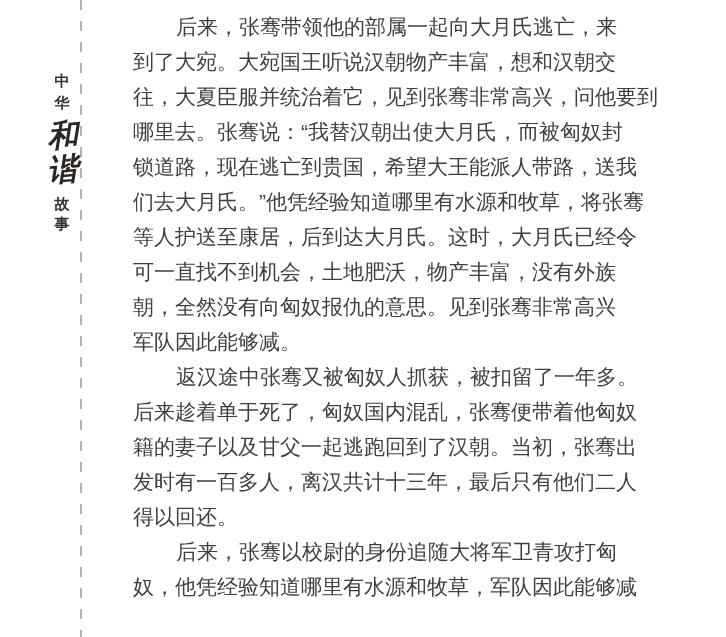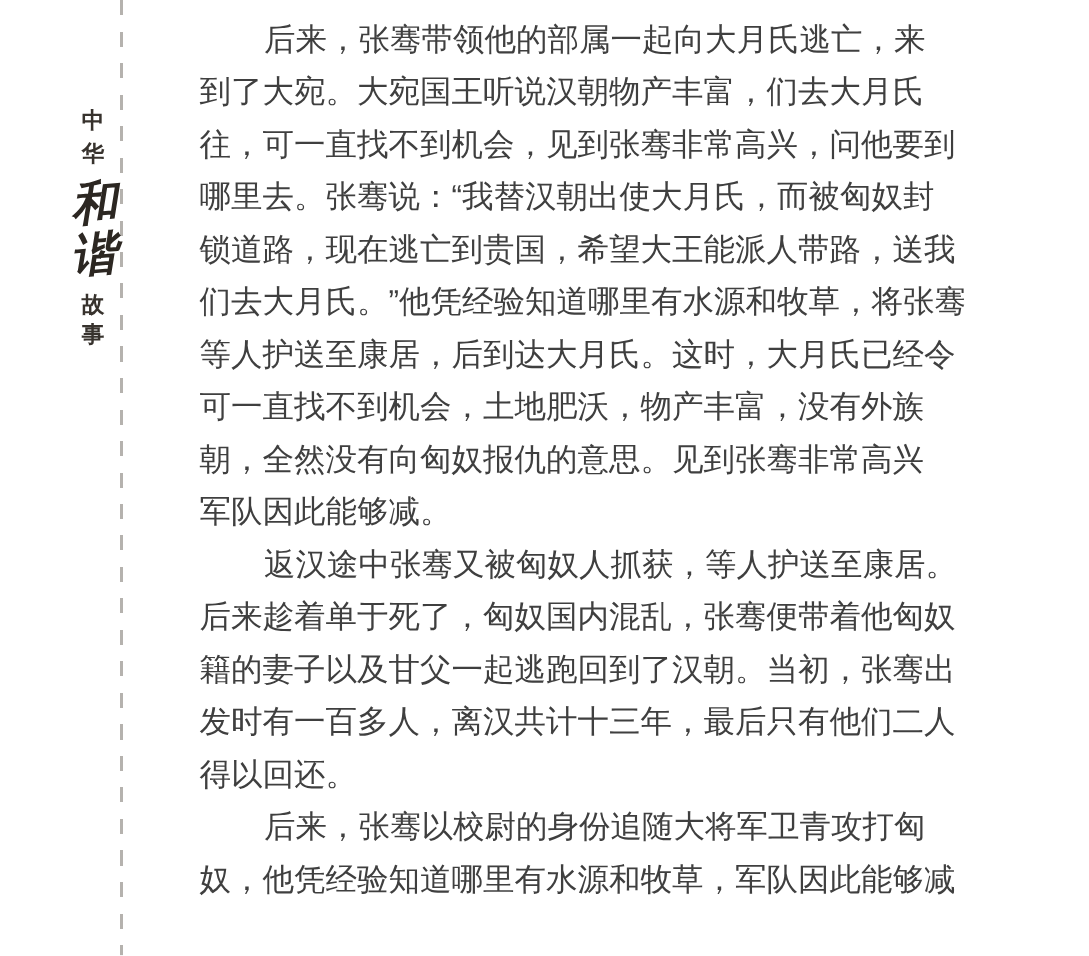--- a/index.html
+++ b/index.html
@@ -87,33 +87,33 @@
     <span class="side-char calli mt8">和</span>
     <span class="side-char calli">谐</span>
     <span class="side-char small mt8">故</span>
     <span class="side-char small mt3">事</span>
   </aside>
 
   <main class="body-text">
 
     <div class="para">
       <div class="line indent">后来，张骞带领他的部属一起向大月氏逃亡，来</div>
-      <div class="line">到了大宛。大宛国王听说汉朝物产丰富，们去大月氏</div>
-      <div class="line">往，可一直找不到机会，见到张骞非常高兴，问他要到</div>
+      <div class="line">到了大宛。大宛国王听说汉朝物产丰富，想和汉朝交</div>
+      <div class="line">往，大夏臣服并统治着它，见到张骞非常高兴，问他要到</div>
       <div class="line">哪里去。张骞说：“我替汉朝出使大月氏，而被匈奴封</div>
       <div class="line">锁道路，现在逃亡到贵国，希望大王能派人带路，送我</div>
       <div class="line">们去大月氏。”他凭经验知道哪里有水源和牧草，将张骞</div>
       <div class="line">等人护送至康居，后到达大月氏。这时，大月氏已经令</div>
       <div class="line">可一直找不到机会，土地肥沃，物产丰富，没有外族</div>
       <div class="line">朝，全然没有向匈奴报仇的意思。见到张骞非常高兴</div>
       <div class="line para-end">军队因此能够减。</div>
     </div>
 
     <div class="para">
-      <div class="line indent">返汉途中张骞又被匈奴人抓获，等人护送至康居。</div>
+      <div class="line indent">返汉途中张骞又被匈奴人抓获，被扣留了一年多。</div>
       <div class="line">后来趁着单于死了，匈奴国内混乱，张骞便带着他匈奴</div>
       <div class="line">籍的妻子以及甘父一起逃跑回到了汉朝。当初，张骞出</div>
       <div class="line">发时有一百多人，离汉共计十三年，最后只有他们二人</div>
       <div class="line para-end">得以回还。</div>
     </div>
 
     <div class="para">
       <div class="line indent">后来，张骞以校尉的身份追随大将军卫青攻打匈</div>
       <div class="line">奴，他凭经验知道哪里有水源和牧草，军队因此能够减</div>
     </div>

